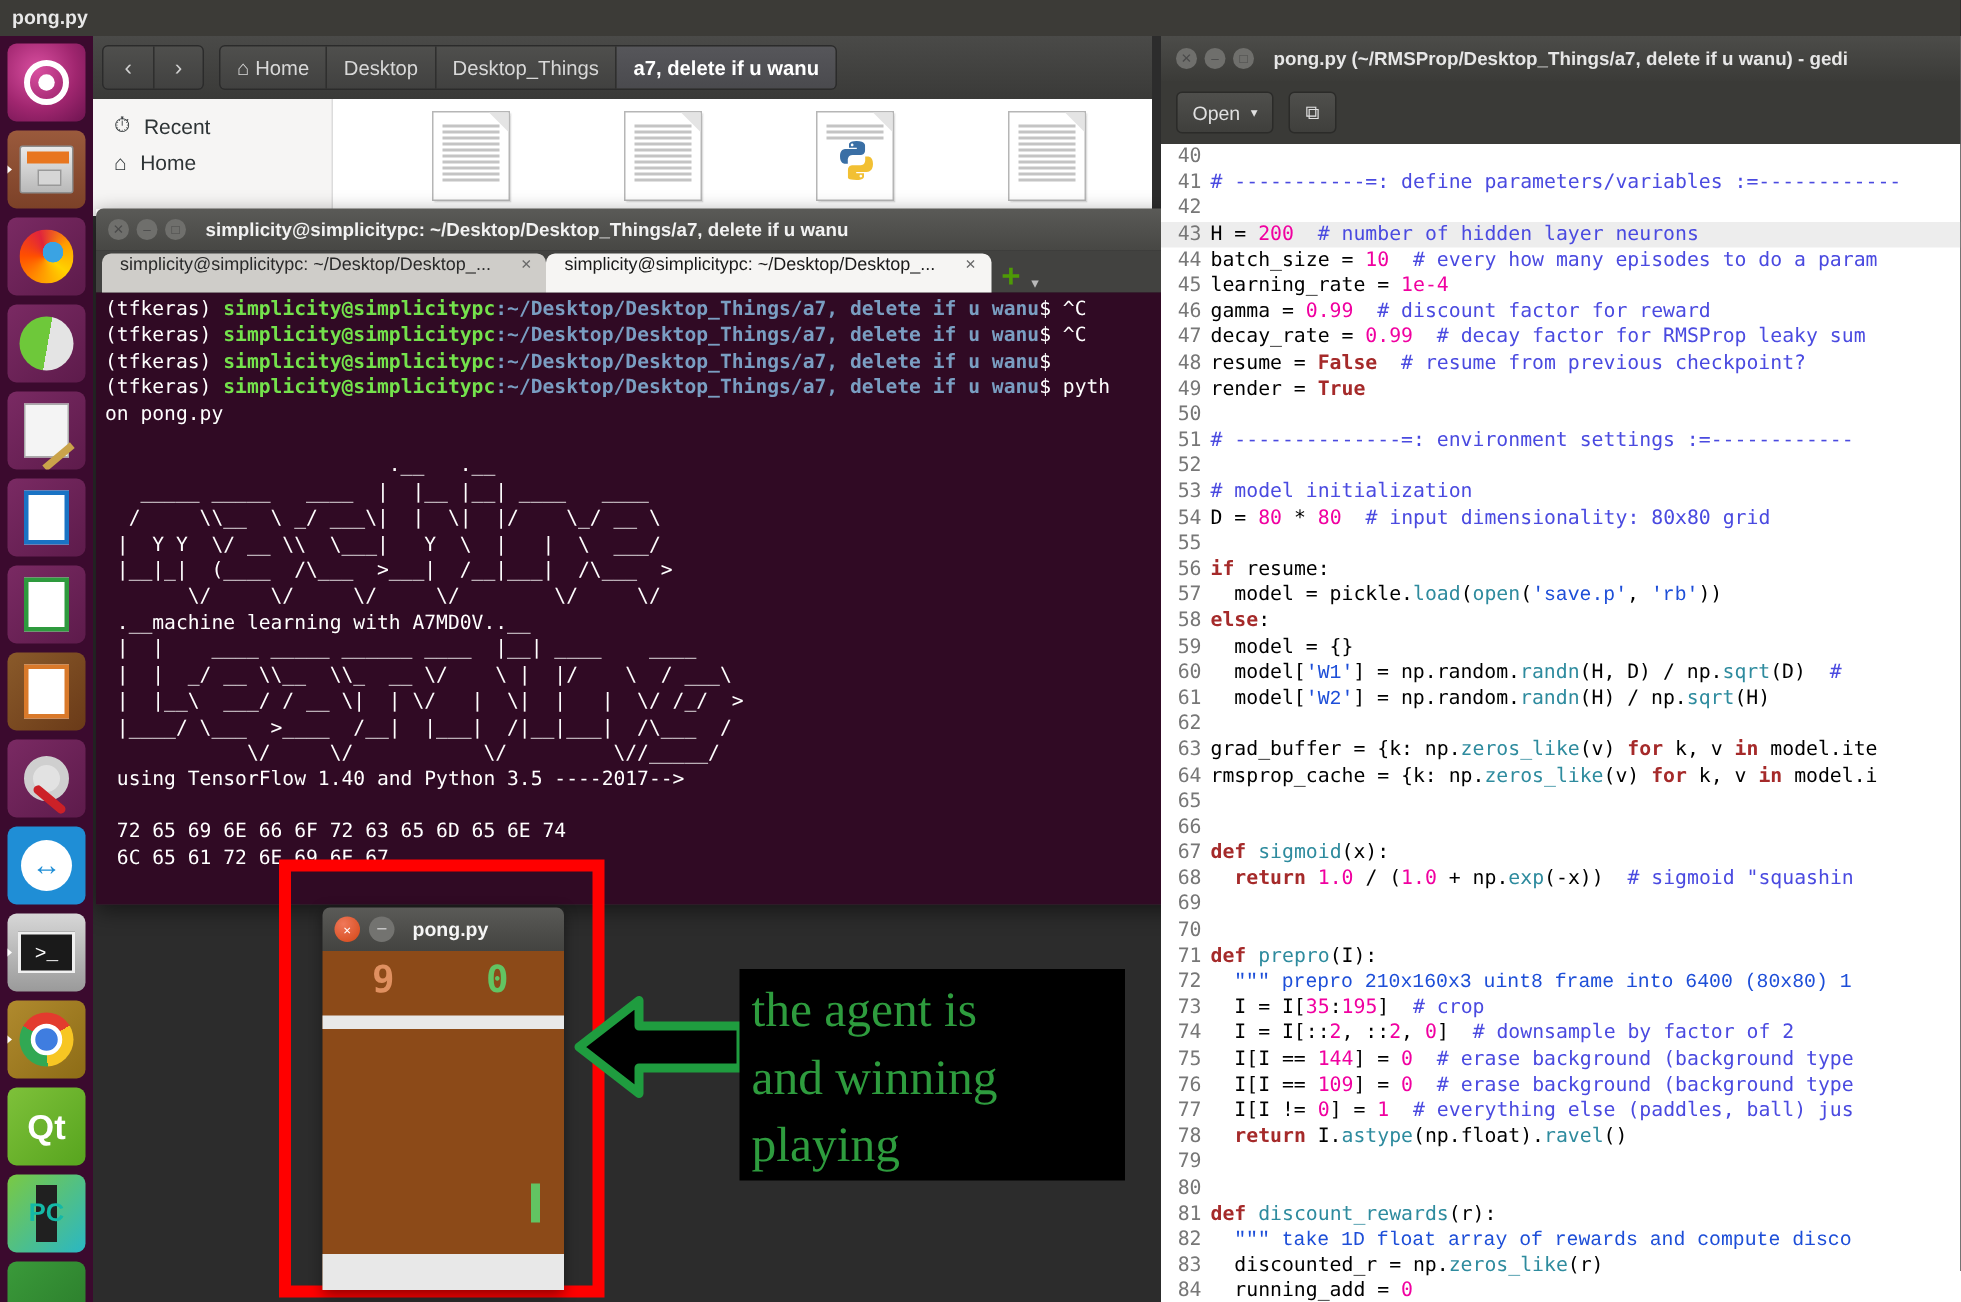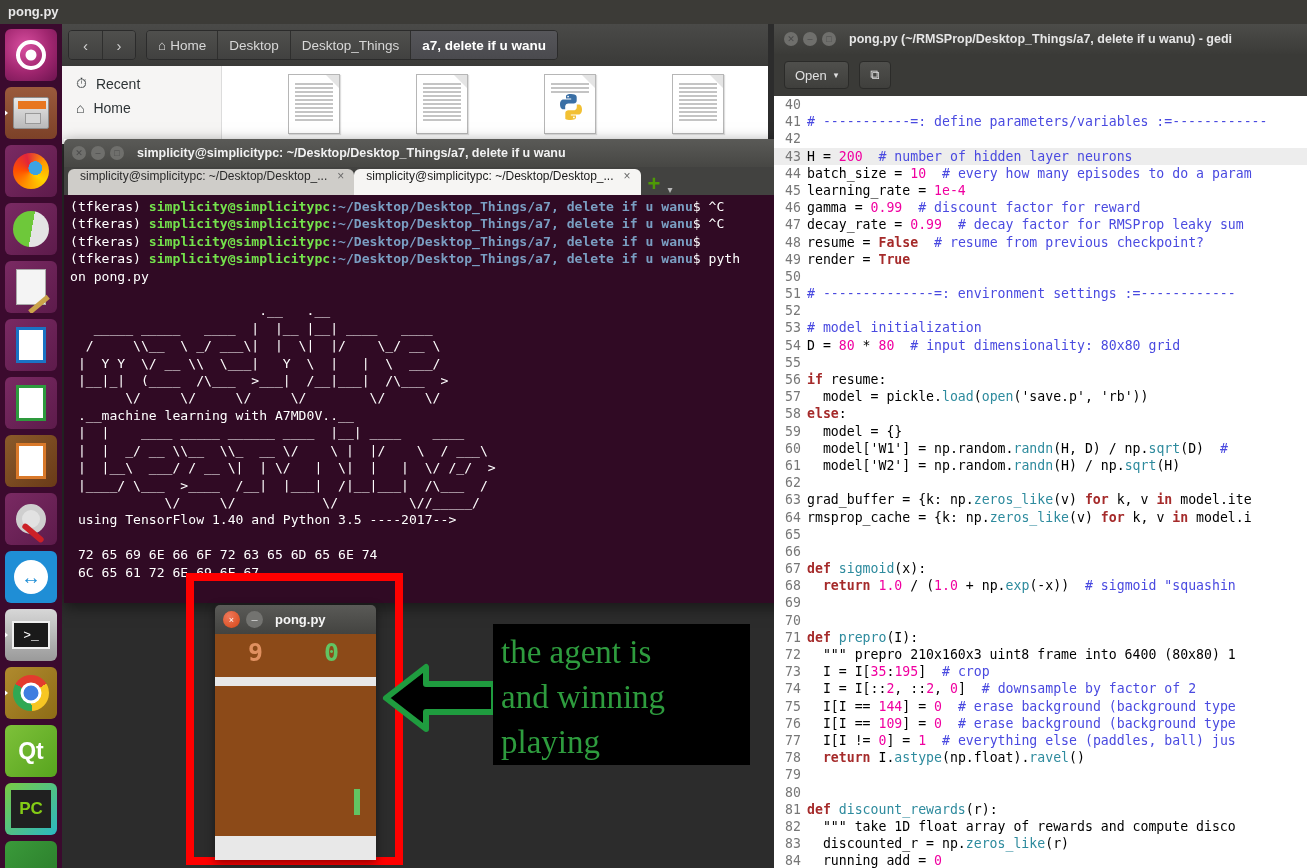--- a/index.html
+++ b/index.html
@@ -64,21 +64,21 @@
   .ic-team{background:#1f8ed6;}
   .ic-team .tv{width:34px;height:34px;border-radius:50%;background:#fff;color:#1f8ed6;font-size:20px;display:flex;align-items:center;justify-content:center;}
   .ic-term{background:linear-gradient(#d7d7d7,#9a9a9a);}
   .ic-term .scr{width:38px;height:28px;background:#1a1a1a;border:2px solid #efefef;color:#fff;font-family:"Liberation Mono",monospace;font-size:13px;display:flex;align-items:center;justify-content:center;}
   .ic-chrome{background:linear-gradient(135deg,#b08a2e,#8d6c16);}
   .ic-chrome .cr{width:36px;height:36px;border-radius:50%;background:conic-gradient(from -60deg,#e33b2e 0 33%,#f7c623 33% 66%,#31a853 66% 100%);position:relative;}
   .ic-chrome .cr::after{content:"";position:absolute;left:50%;top:50%;transform:translate(-50%,-50%);width:15px;height:15px;border-radius:50%;background:#3f7de0;border:3px solid #fff;}
   .ic-qt{background:linear-gradient(135deg,#7ec13a,#57a41e);}
   .ic-qt .q{color:#fff;font-size:23px;font-weight:bold;}
   .ic-pycharm{background:linear-gradient(135deg,#7ac943,#2ab7c4);}
-  .ic-pycharm .pc{width:40px;height:38px;background:#202020;color:#84cc16;font-size:17px;font-weight:bold;display:flex;align-items:center;justify-content:center;}
+  .ic-pycharm .pc{width:14px;height:38px;background:#202020;color:#14b8a6;font-size:17px;font-weight:bold;display:flex;align-items:center;justify-content:center;}
   .ic-partial{background:linear-gradient(135deg,#3a9a3a,#2a7a2a);}
 
   
   #filemgr { position:absolute; left:62px; top:24px; width:706px; height:120px; z-index:10; }
   #fm-toolbar {
     height:42px; background:linear-gradient(#4a4a48,#3a3a38);
     display:flex; align-items:center; padding:0 6px; gap:0;
   }
   .navbtns { display:flex; border:1px solid #2b2b2b; border-radius:4px; overflow:hidden; margin-right:10px;}
   .navbtn { width:33px; height:28px; background:linear-gradient(#4f4f4d,#414140); color:#d2d2d2;
@@ -108,21 +108,21 @@
   
   #terminal { position:absolute; left:64px; top:139px; width:783px; height:464px; z-index:20;
               box-shadow:0 4px 14px rgba(0,0,0,.5); }
   #term-title { height:28px; background:linear-gradient(#5a5a57,#474744); display:flex; align-items:center;
                 padding-left:8px; gap:5px; border-top-left-radius:5px; border-top-right-radius:5px; }
   .wbtn { width:14px; height:14px; border-radius:50%; display:flex; align-items:center; justify-content:center;
           font-size:9px; color:#4a4a4a; }
   .wbtn.close{background:#6f6f6c;} .wbtn.min{background:#6f6f6c;} .wbtn.max{background:#6f6f6c;}
   #term-title .ttxt { color:#f2f2f2; font-size:12.5px; font-weight:bold; margin-left:8px; }
   #term-tabs { height:28px; background:#424240; display:flex; align-items:flex-end; padding-left:4px; }
-  .ttab { height:26px; max-width:305px; padding:0 10px 12px 12px; display:flex; align-items:flex-start; gap:10px;
+  .ttab { height:26px; max-width:305px; padding:0 10px 12px 12px; display:flex; align-items:flex-start; gap:20px;
           font-size:12px; color:#2a2a2a; background:#cfcdc9; border-radius:6px 6px 0 0; white-space:nowrap;}
   .ttab.active { background:#f6f5f3; color:#1a1a1a; }
   .ttab .x { color:#6a6a6a; font-size:12px; }
   #term-tabs .plus { color:#4e9a06; font-size:22px; font-weight:bold; margin-left:7px; line-height:1;}
   #term-tabs .caret { color:#b9b9b9; font-size:10px; margin-left:7px; }
   #term-body {
     height:408px; background:#300a24; color:#ffffff; overflow:hidden;
     font-family:"DejaVu Sans Mono","Liberation Mono",monospace; font-size:13.1px; line-height:17.4px;
     padding:3px 0 0 6px; white-space:pre;
   }
@@ -143,21 +143,21 @@
              border-radius:4px; color:#e0e0e0; font-size:13px; display:flex; align-items:center; gap:7px; }
   .ged-btn .cv { font-size:9px; }
   #ged-code { position:relative; background:#ffffff; height:772px; overflow:hidden;
               font-family:"DejaVu Sans Mono","Liberation Mono",monospace; font-size:13.2px; line-height:17.2px; }
   .cl { display:flex; white-space:pre; height:17.2px; }
   .cl.cur { background:#ededed; }
   .lno { width:33px; min-width:33px; text-align:right; color:#777777; padding-right:6px; }
   .code { color:#000000; }
   .kw { color:#a52a2a; font-weight:bold; }
   .cm { color:#4a4ae0; }
-  .st { color:#000000; }
+  .st { color:#1d4ed8;font-family:Liberation Mono, monospace; }
   .num{ color:#f000a0; }
   .fn { color:#2e8b9e; }
 
   
   #redbox { position:absolute; left:186px; top:573px; width:217px; height:292px;
             border:8px solid #ff0000; z-index:40; }
   #pong { position:absolute; left:215px; top:605px; width:161px; height:255px; z-index:42;
           box-shadow:0 3px 9px rgba(0,0,0,.45); }
   #pong-title { height:29px; background:linear-gradient(#5a5a57,#434340); display:flex; align-items:center;
                 padding-left:8px; gap:6px; border-top-left-radius:5px; border-top-right-radius:5px; }
@@ -170,21 +170,21 @@
   .scoreL { position:absolute; left:33px; top:6px; color:#e09060; font-family:"DejaVu Sans Mono",monospace;
             font-size:25px; font-weight:bold; line-height:1; }
   .scoreR { position:absolute; left:109px; top:6px; color:#62c462; font-family:"DejaVu Sans Mono",monospace;
             font-size:25px; font-weight:bold; line-height:1; }
   .topwall { position:absolute; left:0; right:0; top:43px; height:9px; background:#e8e8e8; }
   .botwall { position:absolute; left:0; right:0; bottom:0; height:24px; background:#e8e8e8; }
   .paddle-right { position:absolute; left:139px; top:155px; width:6px; height:26px; background:#62c462; }
 
   
   #arrow { position:absolute; left:382px; top:659px; width:116px; height:78px; z-index:45; }
-  #caption { position:absolute; left:493px; top:624px; width:257px; height:141px; background:#000000;
+  #caption { position:absolute; left:493px; top:646px; width:257px; height:141px; background:#000000;
              z-index:45; padding:6px 0 0 8px; }
   #caption .ln { color:#2e9c3e; font-family:"Liberation Serif", serif; font-size:33px; line-height:45px; }
 </style>
 </head>
 <body>
 
 <div id="panel">
   <span>pong.py</span>
 </div>
 

